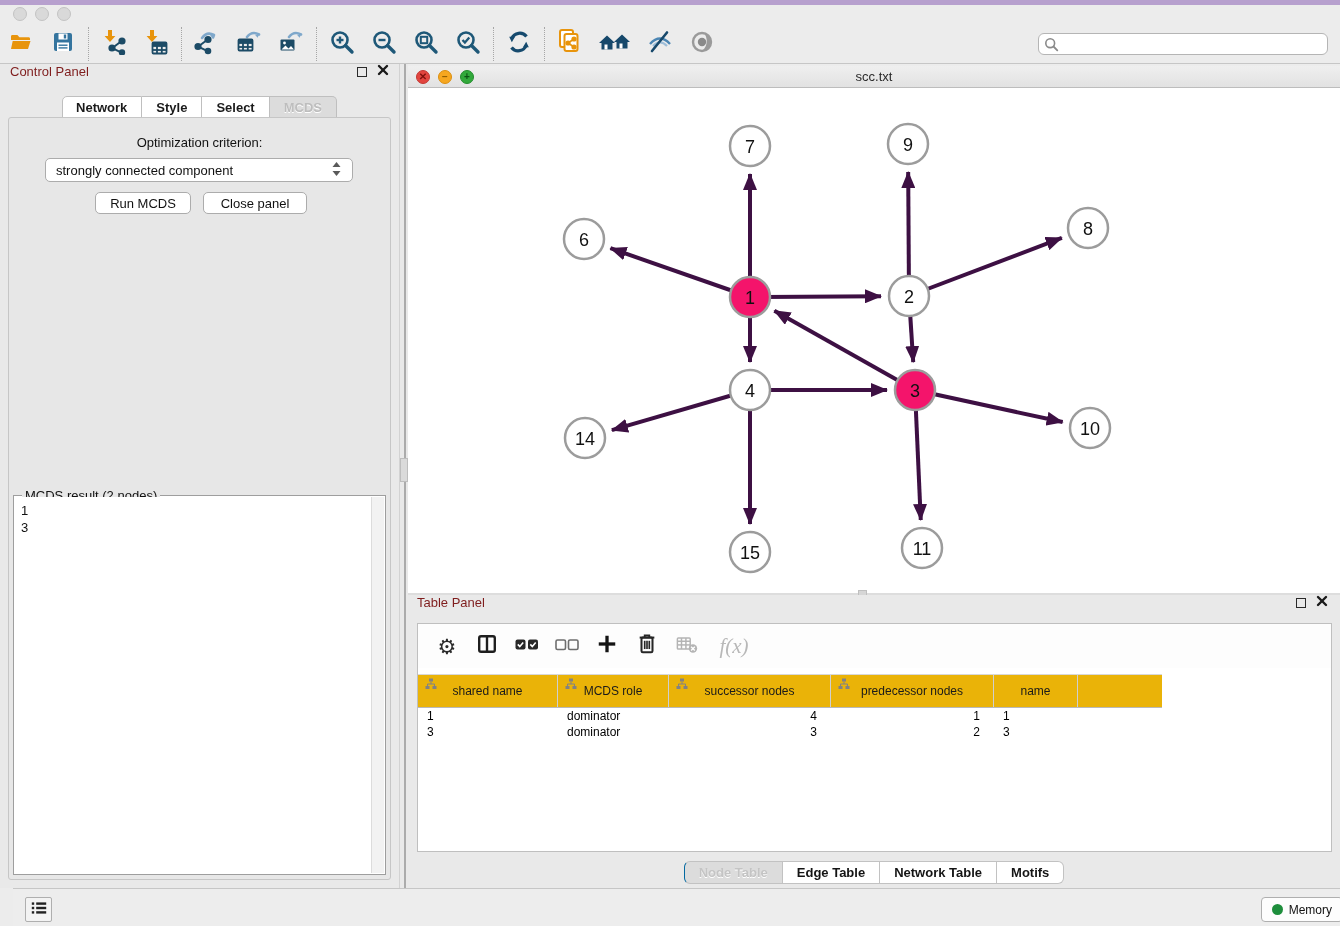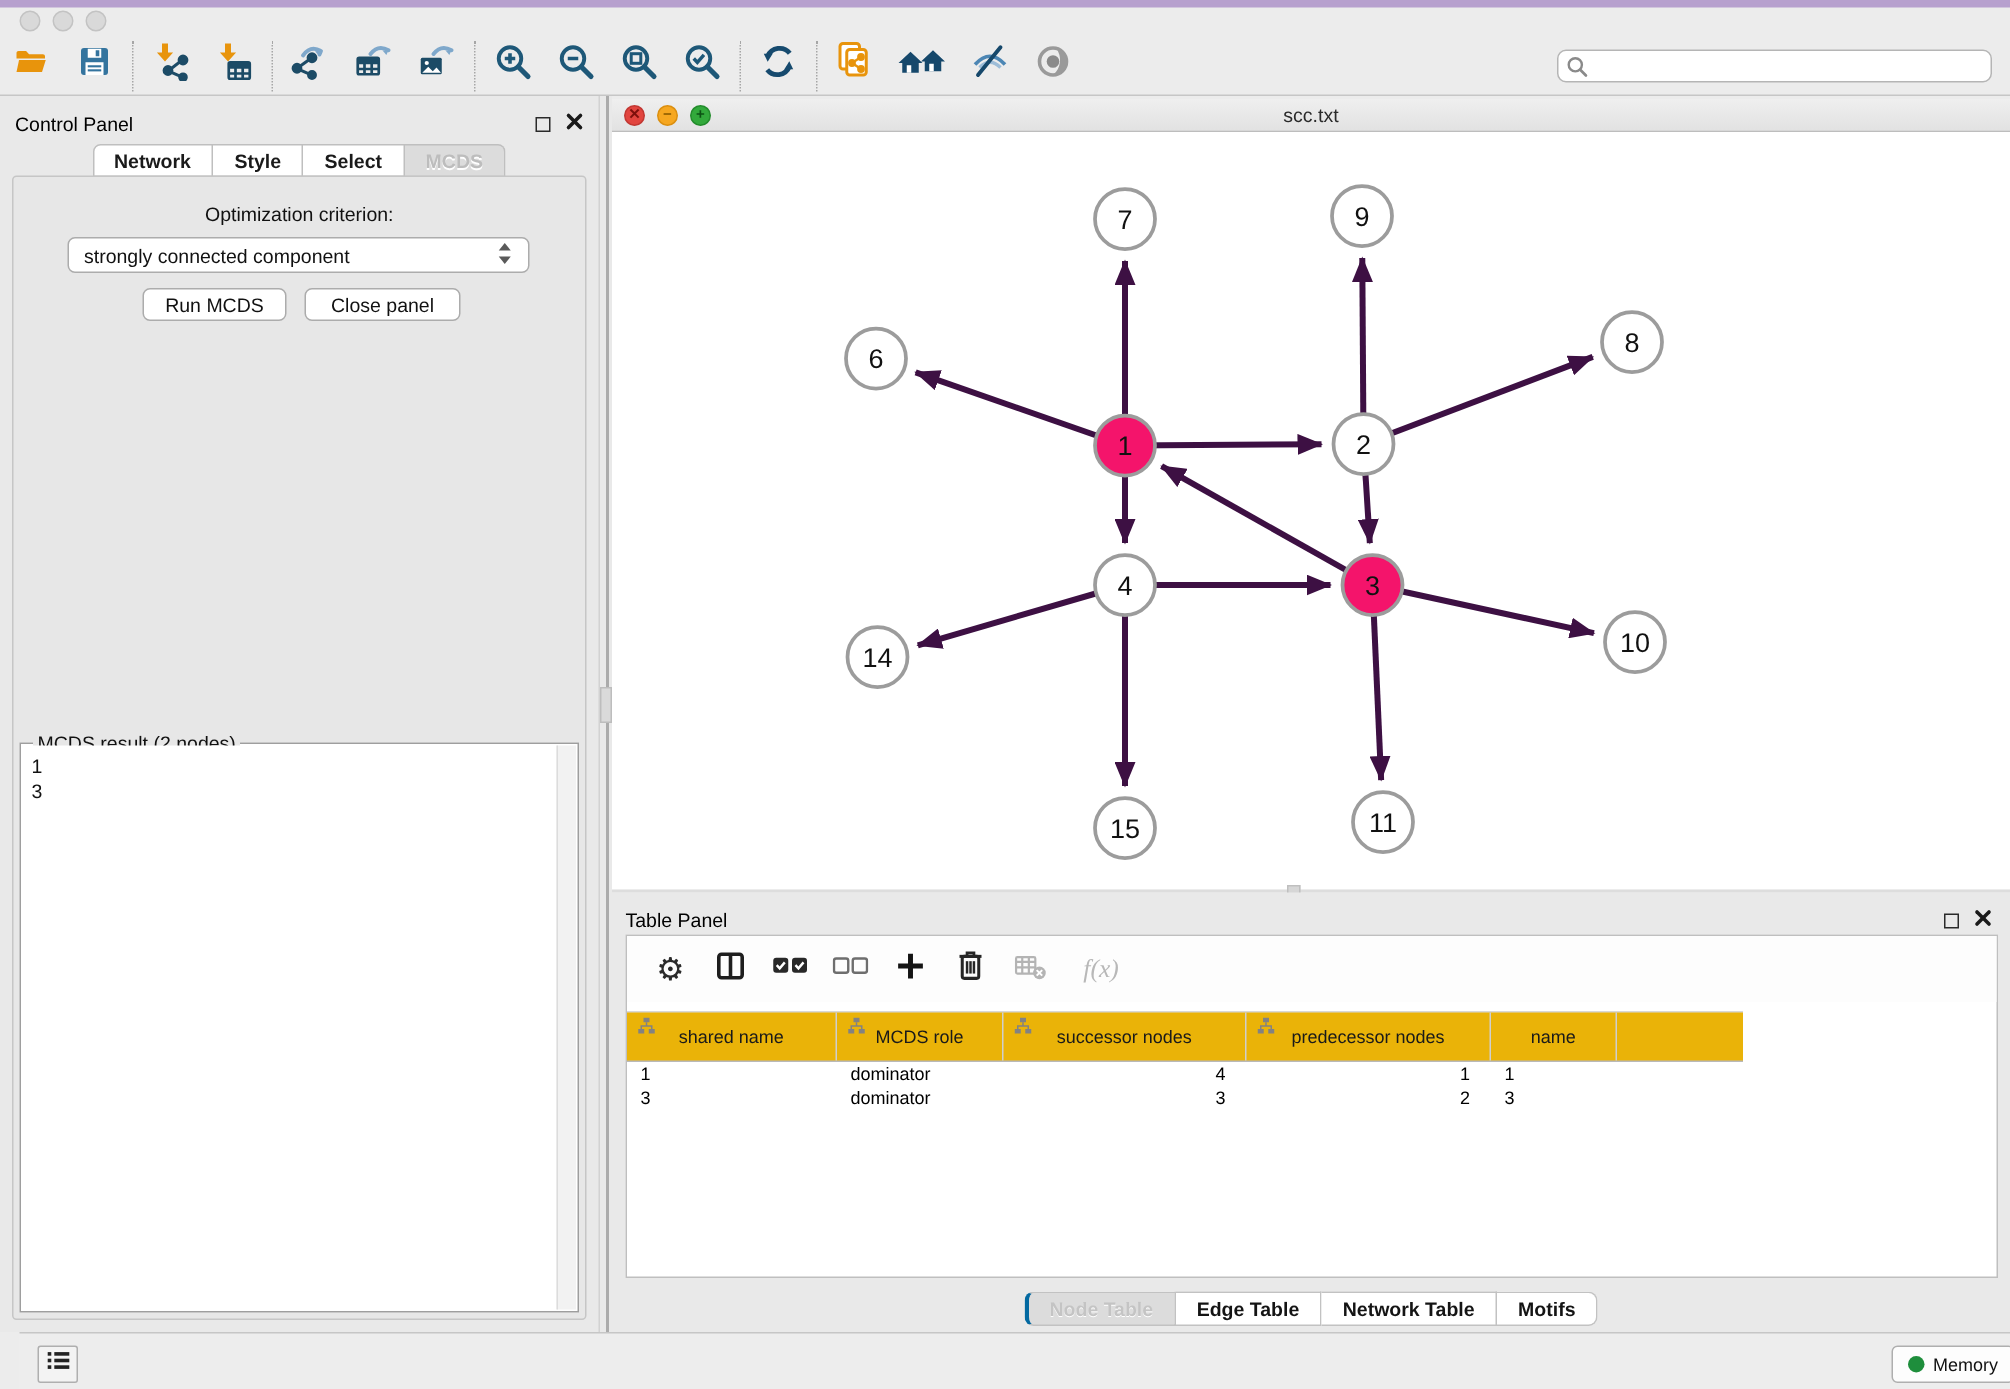--- a/index.html
+++ b/index.html
@@ -15,21 +15,21 @@
 
   
   .toolbar { position:absolute; left:0; top:24px; width:1340px; height:40px; border-bottom:1px solid #C6C6C6; display:flex; align-items:center; }
   .tb-btn { width:42px; height:34px; display:flex; align-items:center; justify-content:center; flex:0 0 auto; }
   .tb-sep { width:1px; height:34px; border-left:1px dotted #A6A6A6; margin:0 4px; flex:0 0 auto; }
   .search-wrap { margin-left:auto; margin-right:12px; position:relative; }
   .search-input { width:290px; height:22px; border:1px solid #B5B5B5; border-radius:6px; background:#FFFFFF; padding:0 6px 0 24px; font-size:12px; color:#333; outline:none; }
   .search-mag { position:absolute; left:6px; top:4px; }
 
   
-  .panel-header { height:26px; display:flex; align-items:flex-end; padding:0 10px; font-size:13px; color:#000000; }
+  .panel-header { height:26px; display:flex; align-items:flex-start; padding:0 10px; font-size:13px; color:#7f1d1d; }
   .ph-icons { margin-left:auto; display:flex; align-items:center; gap:10px; }
   .float-box { width:10px; height:10px; border:1.6px solid #2A2A2A; display:inline-block; }
 
   
   .control-panel { position:absolute; left:0; top:64px; width:400px; height:824px; background:#E9E9E9; border-right:1px solid #D2D2D2; }
   .cp-tabs { position:absolute; top:32px; left:0; right:0; display:flex; justify-content:center; }
   .cp-tab { height:22px; padding:0 14px; background:#FFFFFF; border:1px solid #BFBFBF; border-left:none; font-size:13px; font-weight:700; color:#1A1A1A; display:flex; align-items:center; }
   .cp-tab:first-child { border-left:1px solid #BFBFBF; border-radius:5px 0 0 0;padding-left:13px; }
   .cp-tab:last-child { border-radius:0 5px 0 0; }
   .cp-tab.selected { background:#DCDCDC; color:#BDBDBD; text-shadow:0 1px 0 #FFFFFF; }
@@ -63,32 +63,32 @@
   .net-title { position:absolute; left:0; right:0; top:3px; text-align:center; font-size:13px; color:#2A2A2A; }
   .net-canvas { position:absolute; left:0; top:22px; width:932px; height:505px; background:#FFFFFF; }
   .focus-corner { position:absolute; left:0; top:0; width:11px; height:11px; border-left:2px solid #4A7EC8; border-top:2px solid #4A7EC8; }
 
   
   .table-panel { position:absolute; left:408px; top:595px; width:932px; height:293px; background:#E9E9E9; }
   .tp-box { position:absolute; left:9px; right:8px; top:28px; height:229px; background:#FFFFFF; border:1px solid #BFBFBF; }
   .tp-toolbar { position:absolute; left:0; right:0; top:0; height:44px; display:flex; align-items:center; gap:14px; padding-left:16px; background:#FDFDFD; }
   .tp-tool { width:26px; height:26px; display:flex; align-items:center; justify-content:center; }
   .gear-glyph { font-size:21px; color:#2B2B2B; line-height:1; }
-  .fx-label { font-family:"Liberation Serif", serif; font-style:italic; font-size:17px; color:#B8B8B8; }
+  .fx-label { font-family:"Liberation Serif", serif; font-style:italic; font-size:21px; color:#B8B8B8; }
   .tp-table { position:absolute; left:0; top:50px; }
   .tp-header { display:flex; height:34px; background:#eab308; border-top:1px solid #D8D8D8; border-bottom:1px solid #B9B9B9; }
   .tp-hcell { position:relative; display:flex; align-items:center; justify-content:center; font-size:12px; color:#1A1A1A; border-right:1px solid #CFCFCF; }
   .tp-hcell .tree-ic { position:absolute; left:7px; top:3px; }
   .tp-row { display:flex; height:16px; align-items:center; }
   .tp-cell { font-size:12px; color:#000; overflow:hidden; white-space:nowrap; }
   .al { padding-left:9px; text-align:left; }
   .ar { padding-right:14px; text-align:right; }
   .tp-bottom-tabs { position:absolute; left:0; right:0; top:266px; display:flex; justify-content:center; }
   .bt-tab { height:23px; padding:0 14px; background:#FFFFFF; border:1px solid #C2C2C2; border-left:none; display:flex; align-items:center; font-size:13px; font-weight:700; color:#141414; }
-  .bt-tab:first-child { border-left:3px solid #0369a1; border-radius:6px 0 0 6px; }
+  .bt-tab:first-child { border-left:1px solid #0369a1; border-radius:6px 0 0 6px; }
   .bt-tab:last-child { border-radius:0 6px 6px 0; }
   .bt-tab.selected { background:#DCDCDC; color:#C4C4C4; text-shadow:0 1px 0 #FFF; }
 
   
   .status-bar { position:absolute; left:0; top:888px; width:1340px; height:38px; background:#EDEDED; border-top:1px solid #C6C6C6;margin-left:13px; }
   .list-btn { position:absolute; left:12px; top:8px; width:27px; height:25px; background:#F3F3F3; border:1px solid #AFAFAF; border-radius:2px; display:flex; align-items:center; justify-content:center; }
   .memory-btn { position:absolute; right:10px; top:8px; height:25px; padding:0 10px; background:#FDFDFD; border:1px solid #AFAFAF; border-radius:4px; display:flex; align-items:center; gap:6px; font-size:12px; color:#111; }
   .mem-dot { width:11px; height:11px; border-radius:50%; background:#1E8E3C; }
 </style>
 </head>

